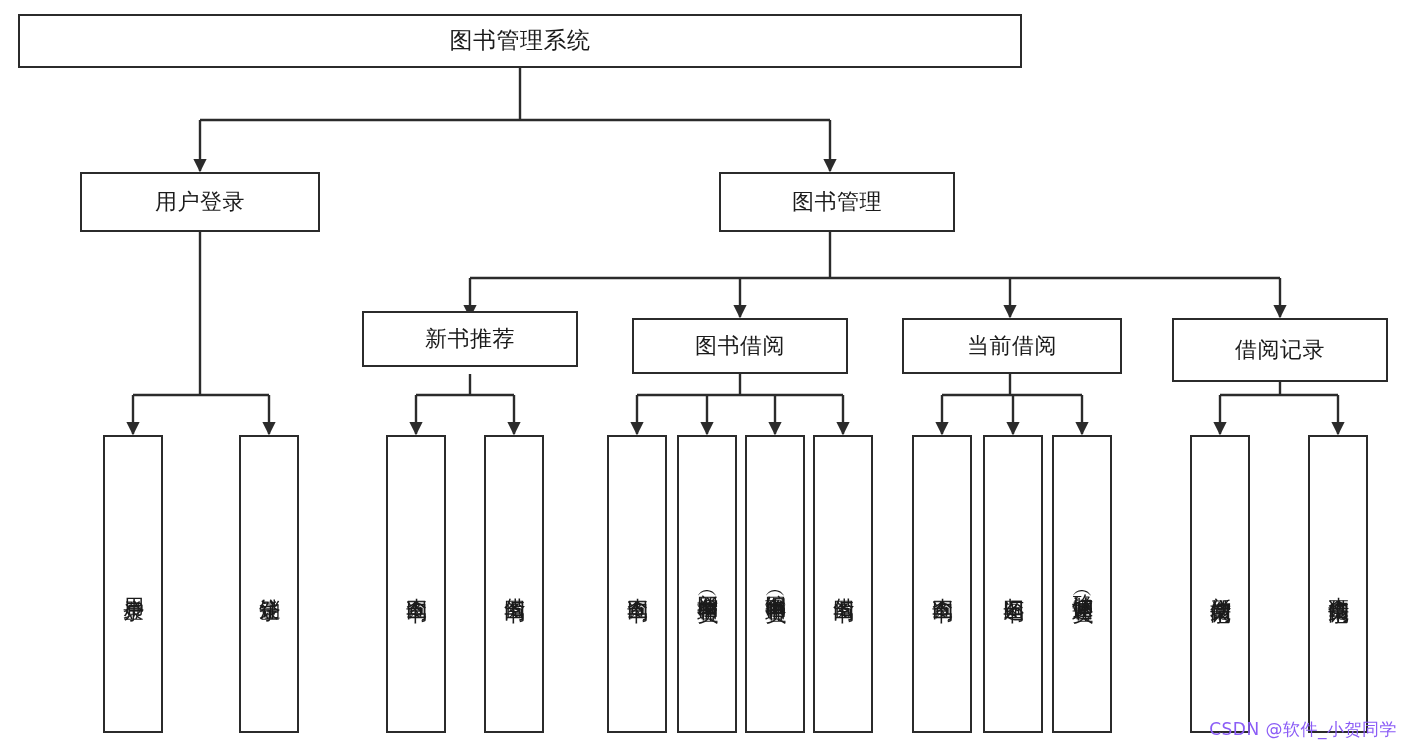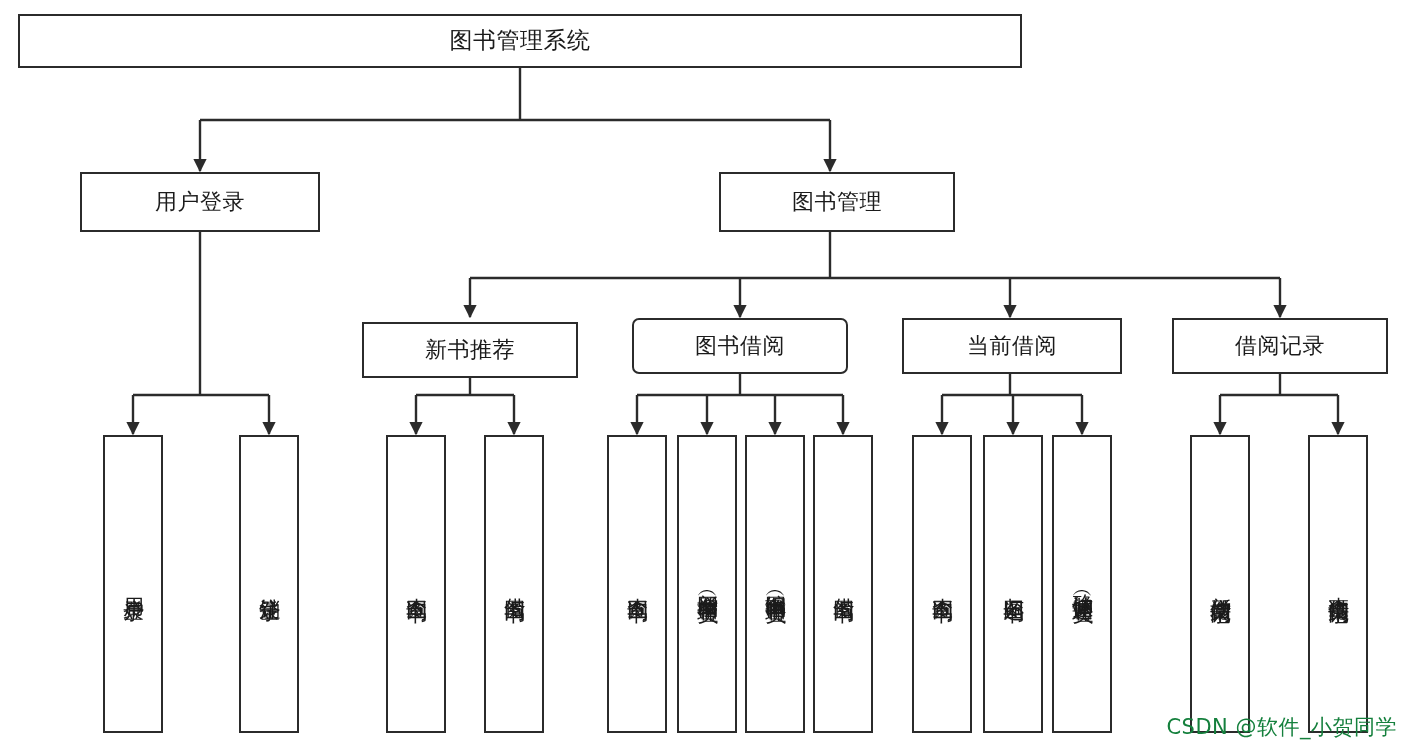--- a/index.html
+++ b/index.html
@@ -60,22 +60,22 @@
     text-orientation: upright;
     font-size: 21px;
     line-height: 1.22;
     letter-spacing: 1.5px;
     white-space: nowrap;
   }
   #watermark {
     position: absolute;
     right: 8px;
     bottom: 6px;
-    font-size: 21px;
-    color: #15803d;
+    font-size: 17px;
+    color: #8b5cf6;
     letter-spacing: 0.5px;
     z-index: 5;
     user-select: none;
   }
 </style>
 </head>
 <body>
 
 <div id="diagram-canvas">
 
@@ -126,30 +126,30 @@
 
   <div class="node node-root" style="left: 18px; top: 14px; width: 1004px; height: 54px;">
         <span class="node-label">图书管理系统</span>
       </div>
       <div class="node node-mid" style="left: 80px; top: 172px; width: 240px; height: 60px;">
         <span class="node-label">用户登录</span>
       </div>
       <div class="node node-mid" style="left: 712px; top: 172px; width: 236px; height: 60px; margin-left: 7px;">
         <span class="node-label">图书管理</span>
       </div>
-      <div class="node node-mid" style="left: 362px; top: 322px; width: 216px; height: 56px;">
+      <div class="node node-mid" style="left: 362px; top: 311px; width: 216px; height: 56px;">
         <span class="node-label">新书推荐</span>
       </div>
-      <div class="node node-mid" style="left: 632px; top: 318px; width: 216px; height: 56px; border-radius: 7px;">
+      <div class="node node-mid" style="left: 632px; top: 318px; width: 216px; height: 56px;">
         <span class="node-label">图书借阅</span>
       </div>
       <div class="node node-mid" style="left: 902px; top: 318px; width: 220px; height: 56px;">
         <span class="node-label">当前借阅</span>
       </div>
-      <div class="node node-mid" style="left: 1172px; top: 318px; width: 216px; height: 56px;">
+      <div class="node node-mid" style="left: 1172px; top: 318px; width: 216px; height: 64px;">
         <span class="node-label">借阅记录</span>
       </div>
       <div class="node node-leaf" style="left: 103px; top: 435px; width: 60px; height: 298px;">
         <span class="node-label">用户登录</span>
       </div>
       <div class="node node-leaf" style="left: 239px; top: 435px; width: 60px; height: 298px;">
         <span class="node-label">注销登录</span>
       </div>
       <div class="node node-leaf" style="left: 386px; top: 435px; width: 60px; height: 298px;">
         <span class="node-label">查询图书</span>

